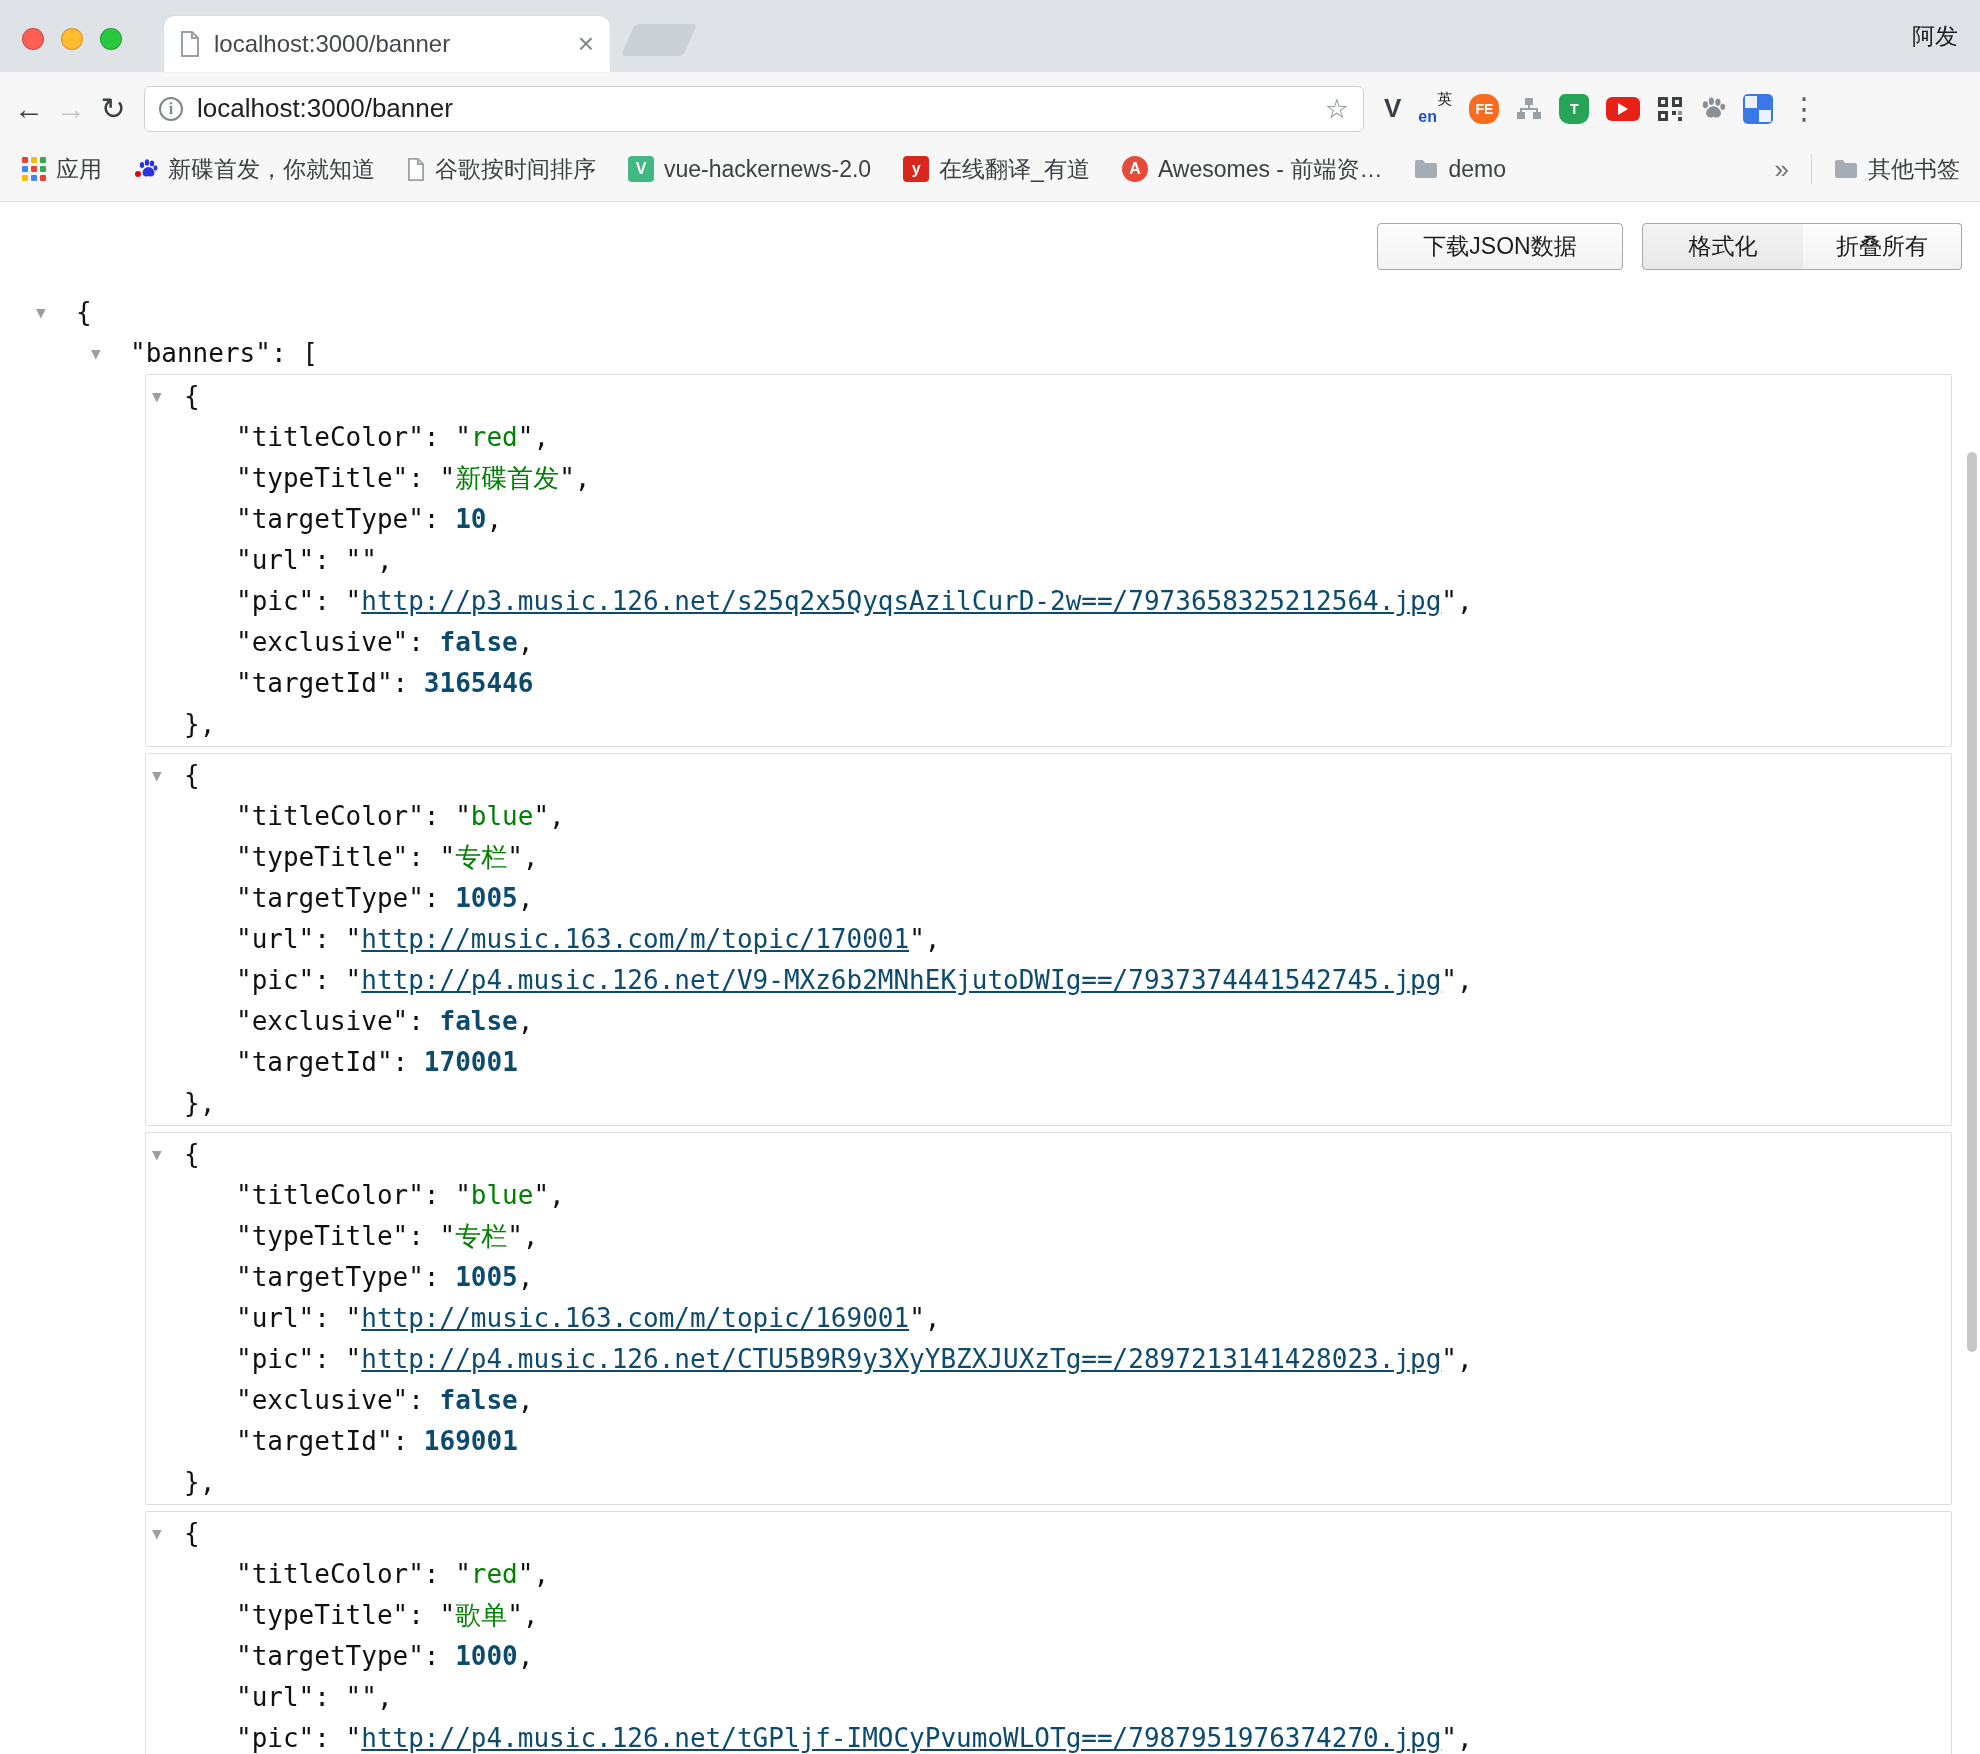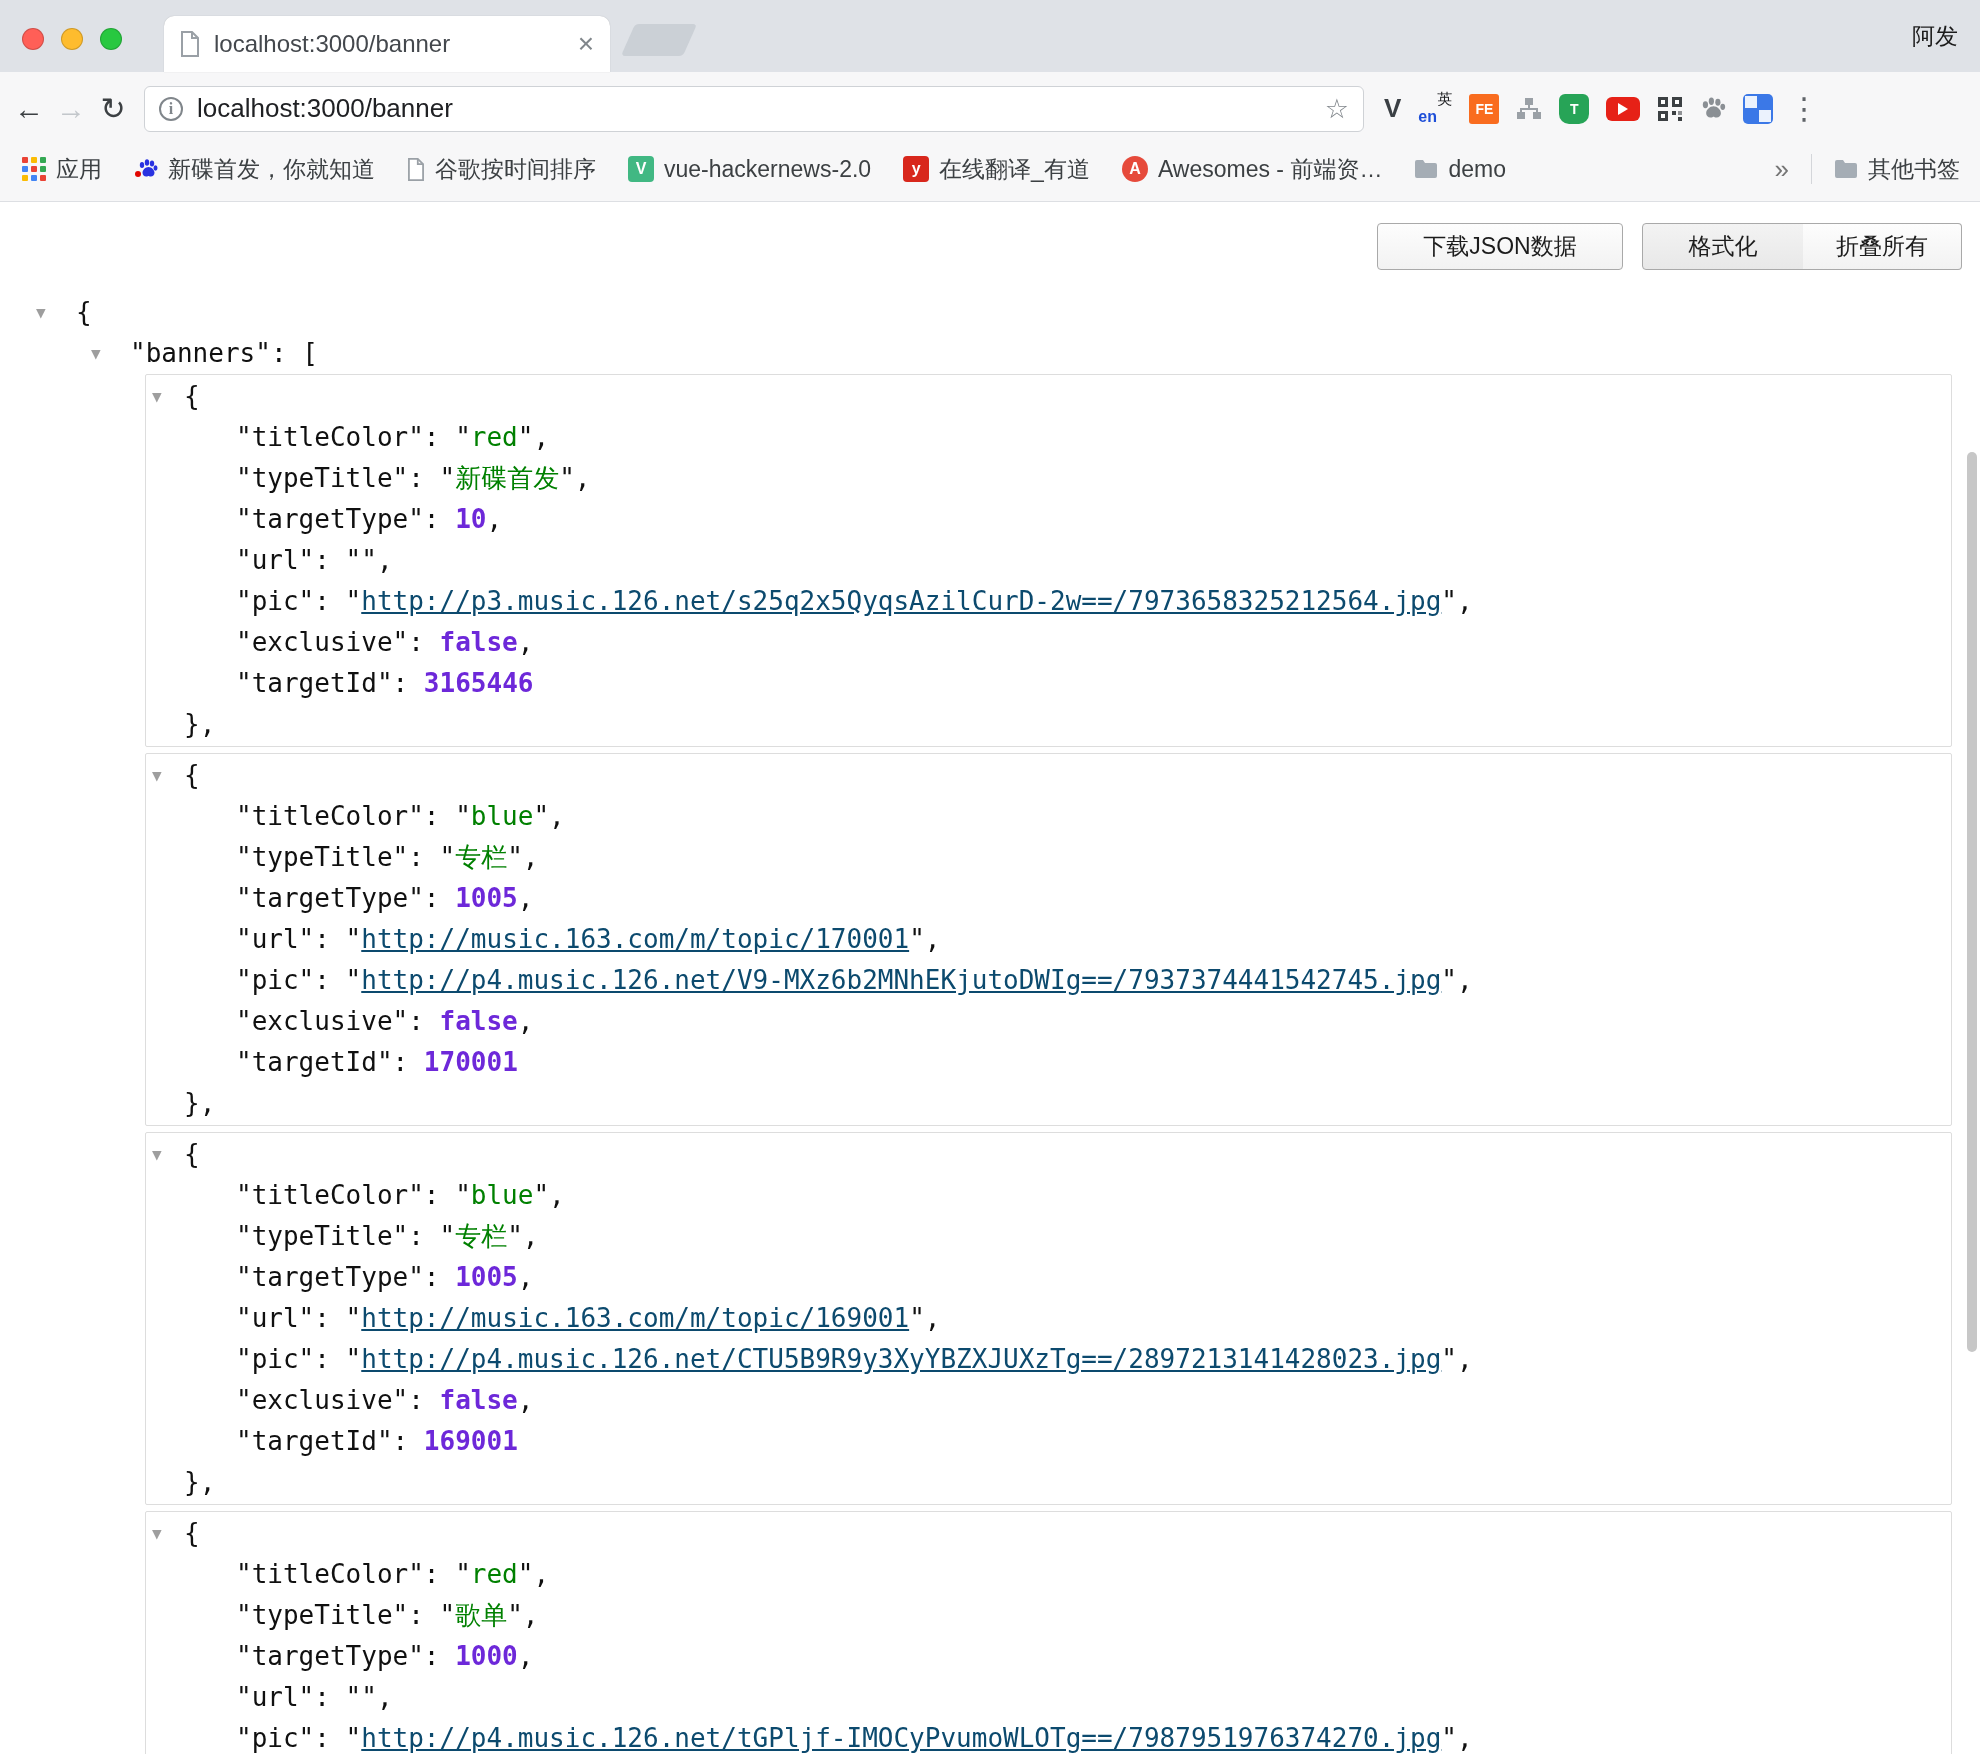--- a/index.html
+++ b/index.html
@@ -34,21 +34,21 @@
              color: #80868b; font-size: 16px; line-height: 20px; text-align: center;
              font-family: "Liberation Serif", serif; font-weight: bold; flex: 0 0 auto; }
   .url-text { flex: 1; font-size: 26px; color: #202124; margin-left: 14px; white-space: nowrap; overflow: hidden; }
   .star { font-size: 27px; color: #80868b; }
   .extrow { display: flex; align-items: center; gap: 17px; margin-left: 20px; }
   .ext { position: relative; flex: 0 0 auto; display: flex; align-items: center; justify-content: center; }
   .ext-v { font-size: 26px; font-weight: bold; color: #3a3f44; }
   .ext-translate { width: 34px; height: 34px; }
   .ext-translate .t1 { position: absolute; top: -2px; right: 0; font-size: 15px; color: #202124; }
   .ext-translate .t2 { position: absolute; bottom: 0; left: 0; font-size: 16px; font-weight: bold; color: #1d4ed8; }
-  .badge-sq { width: 30px; height: 30px; border-radius: 3px; color: #fff; font-size: 14px;
+  .badge-sq { width: 30px; height: 30px; border-radius: 13px; color: #fff; font-size: 14px;
               font-weight: bold; display: flex; align-items: center; justify-content: center; }
   .fe { background: #f96c1f; }
   .shield { background: #27a457; border-radius: 6px 6px 10px 10px; }
   .yt { width: 34px; height: 24px; background: #e62117; border-radius: 6px; display: flex;
         align-items: center; justify-content: center; }
   .yt::after { content: ""; border-left: 10px solid #fff; border-top: 6px solid transparent;
                border-bottom: 6px solid transparent; }
   .bluegrid { width: 30px; height: 30px; background: #3b78e7; border-radius: 5px; position: relative; }
   .bluegrid i { position: absolute; width: 12px; height: 12px; background: rgba(255,255,255,.9); }
   .bluegrid i.a { left: 2px; top: 2px; } .bluegrid i.b { right: 2px; bottom: 2px; }
@@ -85,21 +85,21 @@
   .btn-collapse { left: 1803px; width: 159px; border-radius: 0 4px 4px 0; border-left: none; }
 
   
   .jtree { padding-top: 90px; font-family: "DejaVu Sans Mono", "Liberation Mono", monospace;
            font-size: 26px; color: #101010; }
   .jline { position: relative; line-height: 41px; white-space: pre; }
   .tri { position: absolute; top: 0; font-size: 16px; line-height: 41px; color: #9e9e9e; }
   .obj-box { margin: 0 28px 6px 145px; border: 1px solid #ddd; border-radius: 2px; padding: 1px 0; background: #fff; }
   .tok-k, .tok-p { color: #101010; }
   .tok-s { color: #008000; }
-  .tok-n { color: #6d28d9; font-weight: bold; }
+  .tok-n { color: #0c4a6e; font-weight: bold; }
   .tok-a { color: #0c4a6e; text-decoration: underline; }
 
   
   .scroll-thumb { position: absolute; right: 3px; top: 250px; width: 10px; height: 900px;
                   background: #c7c7c7; border-radius: 5px; }
 
   svg { display: block; }
 </style>
 </head>
 <body>

